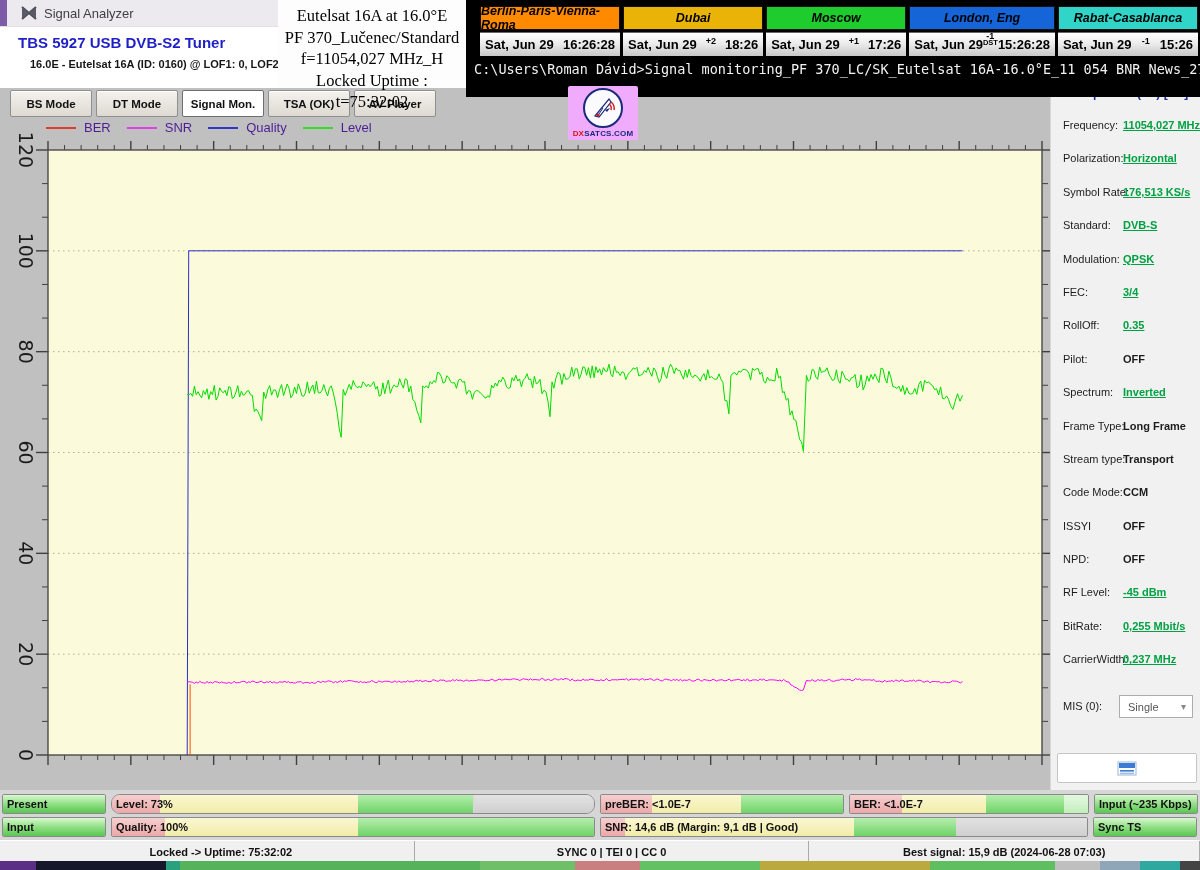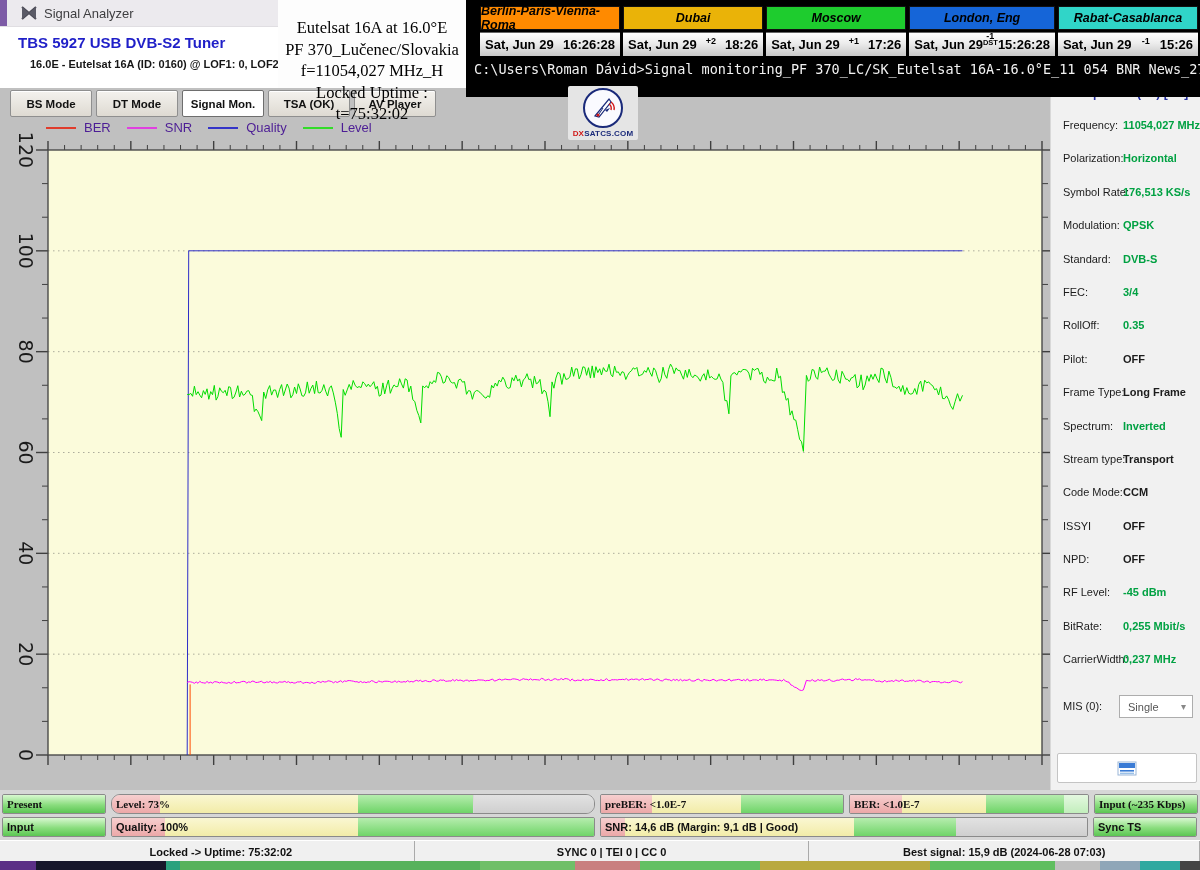--- a/index.html
+++ b/index.html
@@ -8,21 +8,21 @@
   
   #tl-window{position:absolute;left:0;top:0;width:466px;height:108px;background:#fff;}
   #titlebar{position:absolute;left:0;top:0;width:278px;height:26px;background:#ECEAEE;border-bottom:1px solid #E0DEE2;}
   #purple-edge{position:absolute;left:0;top:0;width:7px;height:26px;background:#7D5BA6;}
   #app-icon{position:absolute;left:20px;top:4px;width:18px;height:18px;}
   #app-title{position:absolute;left:44px;top:6px;font-size:13px;color:#3E3E40;}
   #tuner-name{position:absolute;left:18px;top:34px;font-size:15px;font-weight:bold;color:#1F1FC8;}
   #tuner-details{position:absolute;left:30px;top:58px;font-size:11px;font-weight:600;color:#161616;}
   
   #overlay-box{position:absolute;left:278px;top:0;width:188px;height:88px;background:#FDFDFD;z-index:6;
-               font-family:"Liberation Serif",serif;font-size:16.5px;color:#000;text-align:center;line-height:21.5px;padding-top:17px;box-sizing:border-box;}
+               font-family:"Liberation Serif",serif;font-size:16.5px;color:#000;text-align:center;line-height:21.5px;padding-top:5px;box-sizing:border-box;}
   
   #console-box{position:absolute;left:466px;top:0;width:734px;height:97px;background:#000;z-index:5;}
   #clocks{position:absolute;left:14px;top:6px;right:2px;height:50px;display:flex;gap:3px;justify-content:space-between;}
   .clock{flex:1;display:flex;flex-direction:column;}
   .clock-head{height:22px;display:flex;align-items:center;justify-content:center;
               font-style:italic;font-weight:bold;font-size:12.5px;color:#000;border:1px solid #111;}
   .clock-time{height:23px;margin-top:2px;background:linear-gradient(180deg,#FFFFFF 0%,#ECECEC 45%,#C8C8C8 100%);
               display:flex;align-items:center;padding:0 5px;font-weight:bold;font-size:13px;color:#000;border-top:1px solid #666;}
   .clock-date{white-space:nowrap;}
   .clock-off{flex:1;text-align:center;font-size:9px;font-weight:bold;position:relative;top:-4px;}
@@ -34,34 +34,34 @@
   #tabs{position:absolute;left:10px;top:2px;display:flex;gap:4px;z-index:2;}
   .tab{width:80px;height:25px;display:flex;align-items:center;justify-content:center;
        font-size:11.5px;font-weight:bold;color:#111;background:linear-gradient(180deg,#F4F2EE,#DEDAD2);
        border:1px solid #8F8F8F;border-radius:2px;box-shadow:inset 0 1px 0 #fff;cursor:default;}
   .tab.active{background:#FFFFFF;font-weight:bold;border-color:#6E6E6E;box-shadow:none;}
   #legend{position:absolute;left:46px;top:32px;display:flex;gap:16px;align-items:center;z-index:2;}
   .leg-item{display:flex;align-items:center;gap:8px;font-size:13px;color:#4c1d95;}
   .leg-swatch{width:30px;height:0;border-top:2px solid #000;}
   #chart-svg{position:absolute;left:0;top:0;}
   
-  #logo{position:absolute;left:568px;top:86px;width:70px;height:54px;background:#e5e5e5;z-index:7;
+  #logo{position:absolute;left:568px;top:86px;width:70px;height:54px;background:#f0abfc;z-index:7;
         display:flex;flex-direction:column;align-items:center;justify-content:center;border-radius:2px;}
   #logo-circle{width:36px;height:36px;border-radius:50%;border:2px solid #1A2A7A;background:#FAFAFF;
                display:flex;align-items:center;justify-content:center;}
   #logo-text{font-size:8px;font-weight:bold;letter-spacing:0.2px;margin-top:1px;}
   #logo-text .dx{color:#D01818;} #logo-text .rest{color:#1A2A7A;}
   
   #panel{position:absolute;left:1050px;top:85px;width:150px;height:705px;background:#F1F1F1;border-left:1px solid #D8D8D8;z-index:4;box-sizing:border-box;}
   #panel-header{position:absolute;left:10px;top:1px;font-size:12px;font-weight:bold;color:#232E9E;white-space:nowrap;}
   #panel-rows{position:absolute;left:0;top:26px;width:100%;}
   .prow{position:relative;height:33.4px;}
   .prow .plabel{position:absolute;left:12px;top:8px;font-size:11px;color:#1C1C1C;}
   .prow .pvalue{position:absolute;left:72px;top:8px;font-size:11px;font-weight:bold;color:#1C1C1C;white-space:nowrap;}
-  .prow .pvalue.green{color:#00A142;}
+  .prow .pvalue.green{color:#00A142;text-decoration:underline;}
   #mis-row{position:absolute;left:0;top:608px;width:100%;height:28px;}
   #mis-label{position:absolute;left:12px;top:7px;font-size:11px;color:#1C1C1C;}
   #mis-select{position:absolute;left:68px;top:2px;width:74px;height:23px;background:#FFF;border:1px solid #ADADAD;
               font-size:11px;color:#555;display:flex;align-items:center;padding-left:8px;box-sizing:border-box;}
   #mis-chevron{position:absolute;right:6px;top:5px;color:#888;font-size:10px;}
   #capture-button{position:absolute;left:6px;top:668px;width:138px;height:28px;background:#FFF;border:1px solid #C4C4C4;border-radius:2px;
                   display:flex;align-items:center;justify-content:center;}
   
   #meters{position:absolute;left:0;top:790px;width:1200px;height:50px;background:#D6D6D6;}
   .meter-row{position:absolute;left:2px;display:flex;gap:5px;height:20px;}
@@ -94,21 +94,21 @@
         <path d="M2 3 L9 9 L2 15 Z M16 3 L9 9 L16 15 Z" fill="#5A5A66"></path>
       </svg>
       <span id="app-title">Signal Analyzer</span>
     </div>
     <div id="tuner-name">TBS 5927 USB DVB-S2 Tuner</div>
     <div id="tuner-details">16.0E - Eutelsat 16A (ID: 0160) @ LOF1: 0, LOF2: 9750000, LOFSW: 0</div>
   </div>
 
   <div id="overlay-box">
       <div>Eutelsat 16A at 16.0°E</div>
-      <div>PF 370_Lučenec/Slovakia</div>
+      <div>PF 370_Lučenec/Standard</div>
       <div>f=11054,027 MHz_H</div>
       <div>Locked Uptime : t=75:32:02</div>
     </div>
 
   <div id="console-box">
     <div id="clocks">
         <div class="clock">
           <div class="clock-head" style="background: rgb(255, 138, 0);">Berlin-Paris-Vienna-Roma</div>
           <div class="clock-time">
             <span class="clock-date">Sat, Jun 29</span>
@@ -382,46 +382,46 @@
         </div>
         <div class="prow">
           <span class="plabel">Polarization:</span>
           <span class="pvalue green">Horizontal</span>
         </div>
         <div class="prow">
           <span class="plabel">Symbol Rate:</span>
           <span class="pvalue green">176,513 KS/s</span>
         </div>
         <div class="prow">
+          <span class="plabel">Standard:</span>
+          <span class="pvalue green">DVB-S</span>
+        </div>
+        <div class="prow">
           <span class="plabel">Modulation:</span>
           <span class="pvalue green">QPSK</span>
         </div>
         <div class="prow">
-          <span class="plabel">Standard:</span>
-          <span class="pvalue green">DVB-S</span>
-        </div>
-        <div class="prow">
           <span class="plabel">FEC:</span>
           <span class="pvalue green">3/4</span>
         </div>
         <div class="prow">
           <span class="plabel">RollOff:</span>
           <span class="pvalue green">0.35</span>
         </div>
         <div class="prow">
           <span class="plabel">Pilot:</span>
           <span class="pvalue">OFF</span>
         </div>
         <div class="prow">
+          <span class="plabel">Spectrum:</span>
+          <span class="pvalue green">Inverted</span>
+        </div>
+        <div class="prow">
           <span class="plabel">Frame Type:</span>
           <span class="pvalue">Long Frame</span>
-        </div>
-        <div class="prow">
-          <span class="plabel">Spectrum:</span>
-          <span class="pvalue green">Inverted</span>
         </div>
         <div class="prow">
           <span class="plabel">Stream type:</span>
           <span class="pvalue">Transport</span>
         </div>
         <div class="prow">
           <span class="plabel">Code Mode:</span>
           <span class="pvalue">CCM</span>
         </div>
         <div class="prow">
@@ -456,21 +456,21 @@
       <svg width="20" height="15" viewBox="0 0 20 15">
         <rect x="1" y="1" width="18" height="13" fill="#FFF" stroke="#9AB6D8" stroke-width="1"></rect>
         <rect x="2" y="2" width="16" height="5" fill="#3A7BD5"></rect>
         <rect x="3" y="9" width="14" height="1.6" fill="#3A7BD5"></rect>
         <rect x="3" y="11.6" width="14" height="1.6" fill="#9AC0E8"></rect>
       </svg>
     </div>
   </div>
 
   <div id="meters">
-    <div class="meter-row" id="meter-row1" style="top:4px;font-family:Liberation Serif, serif;">
+    <div class="meter-row" id="meter-row1" style="top:4px;">
         <div class="meter" style="width: 104px;">
           <div class="seg solid" style="left: 0%; width: 100%;"></div>
           <span class="mlabel">Present</span>
         </div>
         <div class="meter" style="width: 484px; border-radius: 9px;">
           <div class="seg pink" style="left: 0%; width: 10%;"></div>
           <div class="seg yellow" style="left: 10%; width: 41%;"></div>
           <div class="seg green" style="left: 51%; width: 24%;"></div>
           <div class="seg gray" style="left: 75%; width: 25%;"></div>
           <span class="mlabel">Level: 73%</span>

